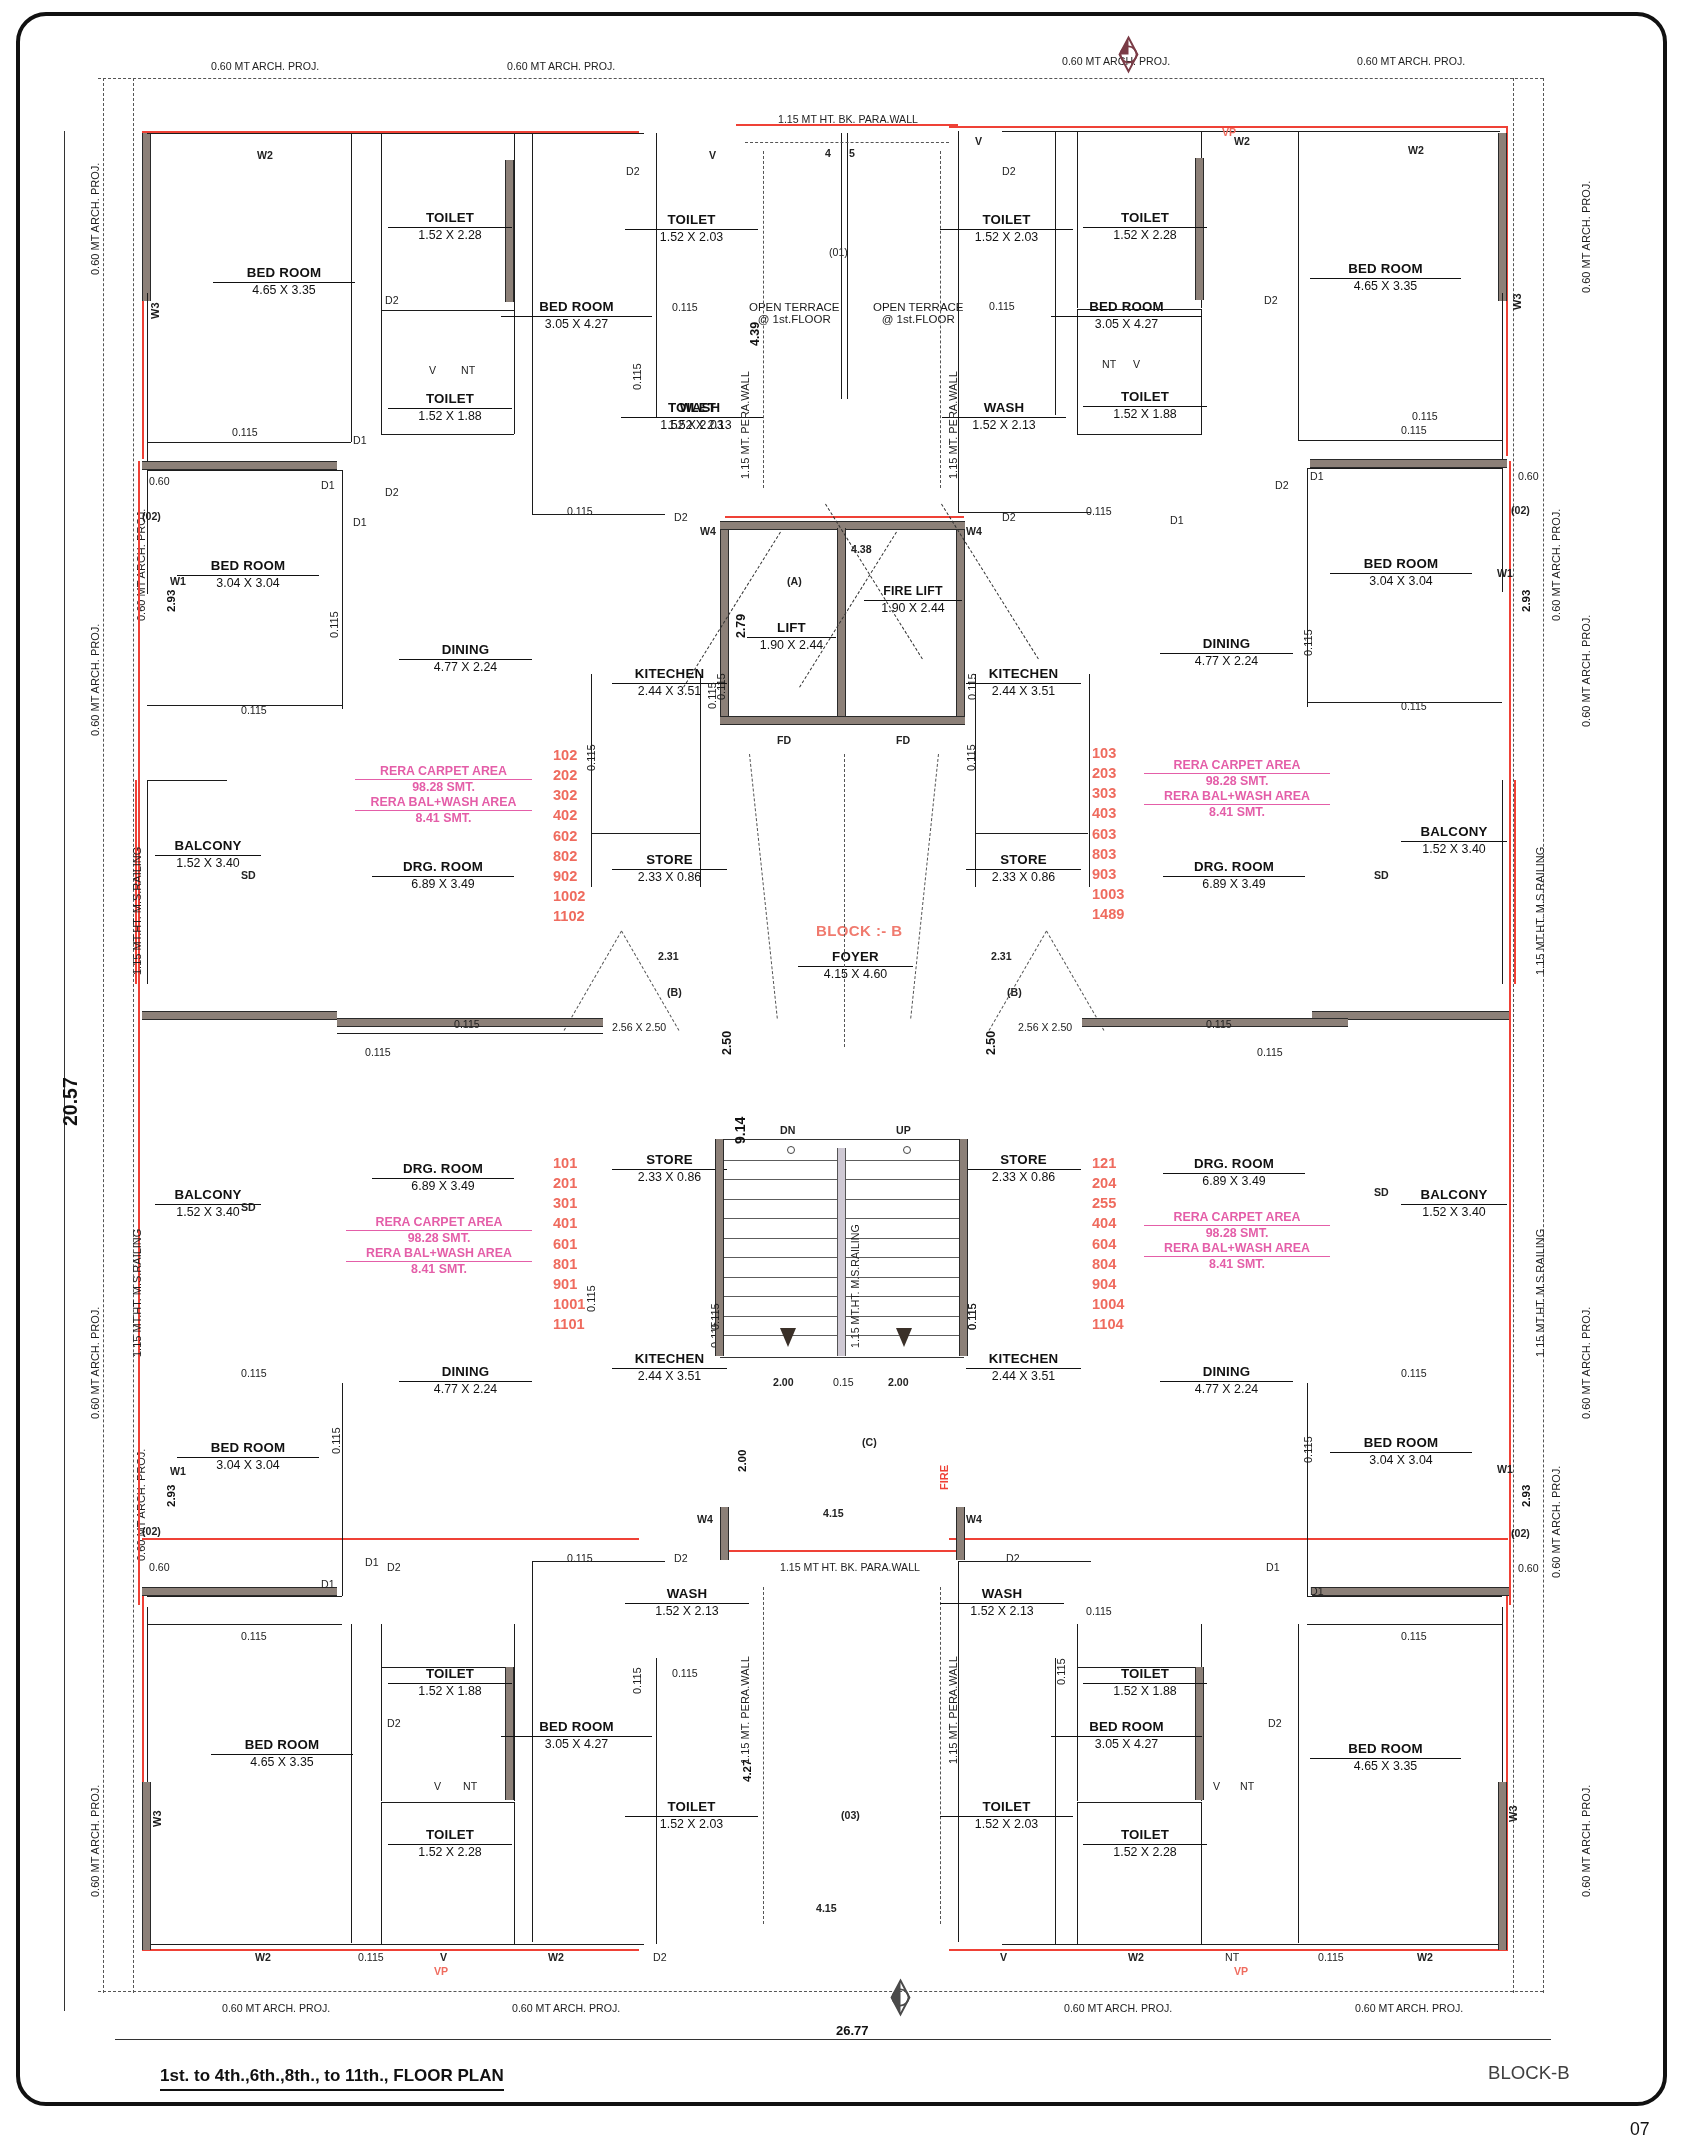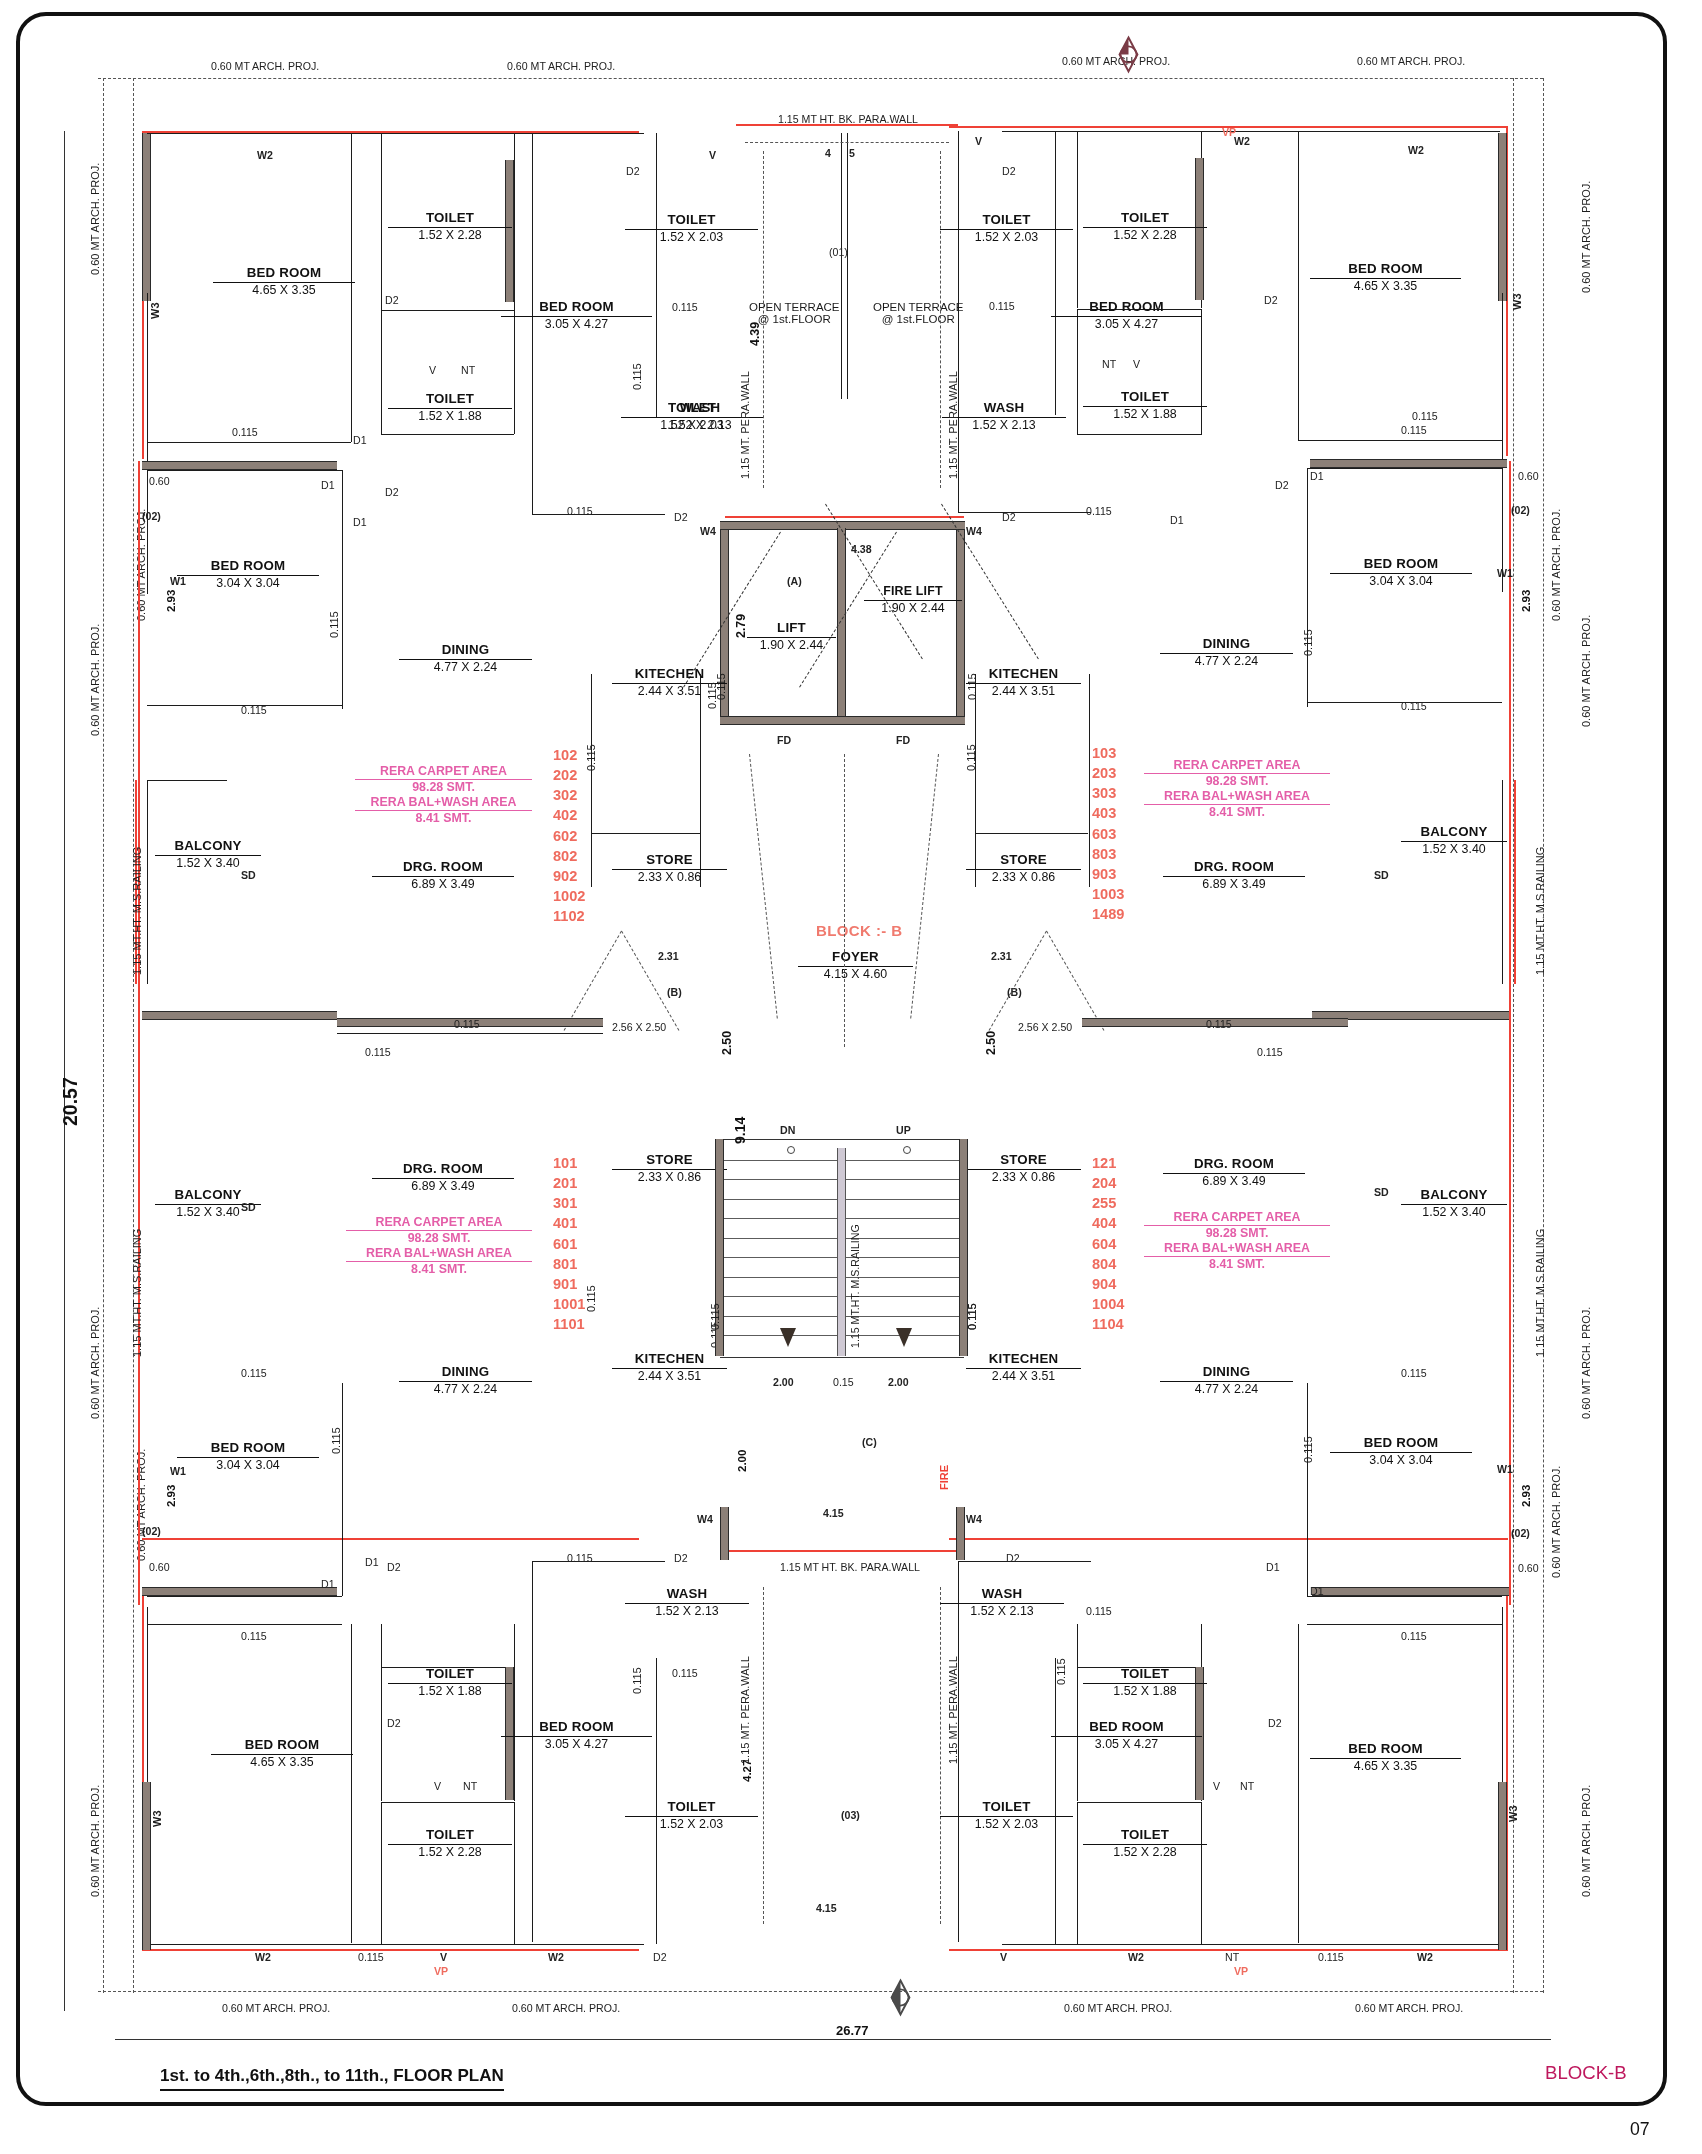--- a/index.html
+++ b/index.html
@@ -725,16 +725,16 @@
     <circle cx="23" cy="23" r="9" fill="none" stroke="#7a3b46" stroke-width="2"></circle>
     <path d="M23 4 L23 23 L13 23 Z" fill="#7a3b46"></path>
   </svg>
   <svg class="north" style="left:880px;top:1977px;" viewBox="0 0 46 46">
     <path d="M23 4 L33 23 L23 42 L13 23 Z" fill="none" stroke="#4a4a4a" stroke-width="2.2"></path>
     <circle cx="23" cy="23" r="9" fill="none" stroke="#4a4a4a" stroke-width="2"></circle>
     <path d="M23 4 L13 23 L23 42 Z" fill="#4a4a4a"></path>
   </svg>
 
   <div class="abs" style="left:160px;top:2066px;font-size:17px;font-weight:bold;color:#111;border-bottom:2.2px solid #111;padding-bottom:2.7px;">1st. to 4th.,6th.,8th., to 11th., FLOOR PLAN</div>
-  <div class="abs" style="left:1545px;top:2062px;font-size:18.6px;color:#be185d;">BLOCK-B</div>
+  <div class="abs" style="left:1488px;top:2062px;font-size:18.6px;color:#404040;">BLOCK-B</div>
   <div class="abs" style="left:1630px;top:2119px;font-size:17.7px;color:#111;">07</div>
 </div>
 
 
 </body></html>

